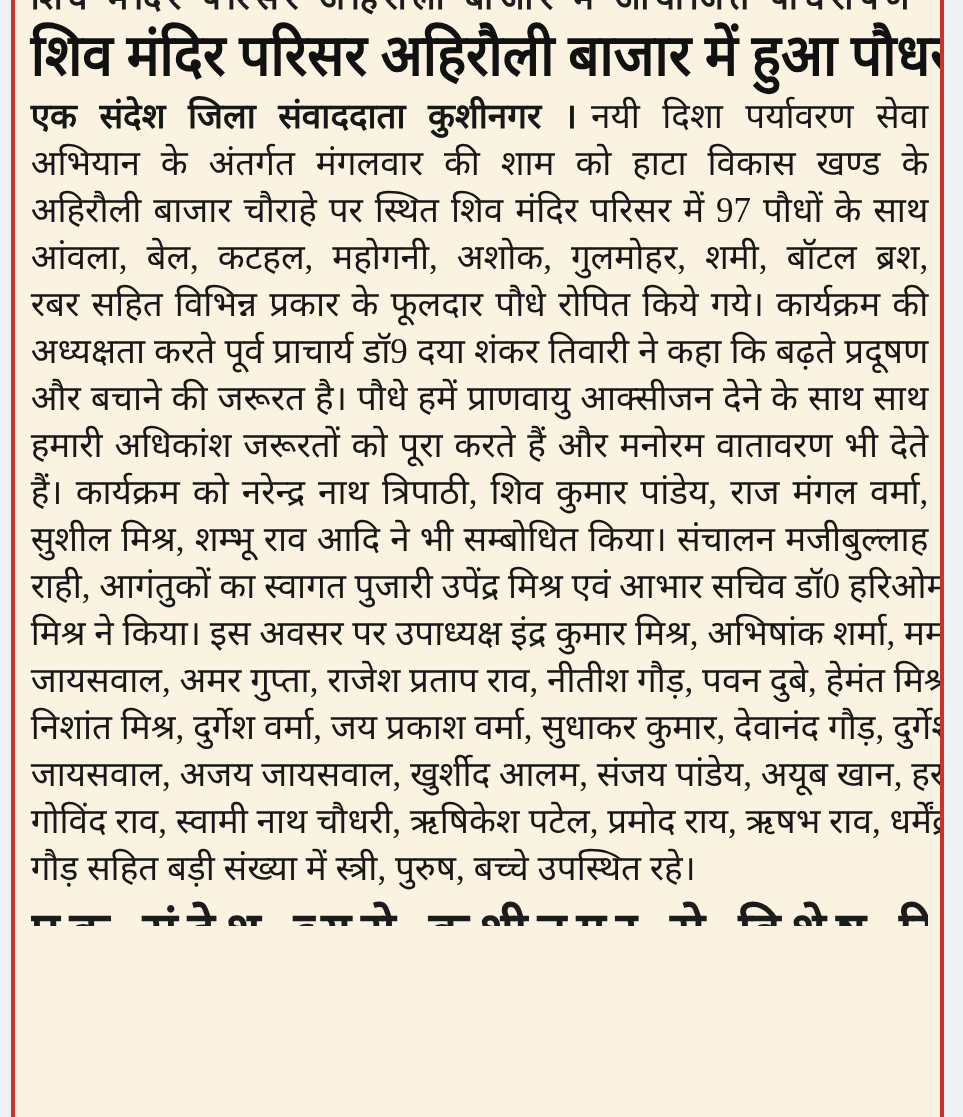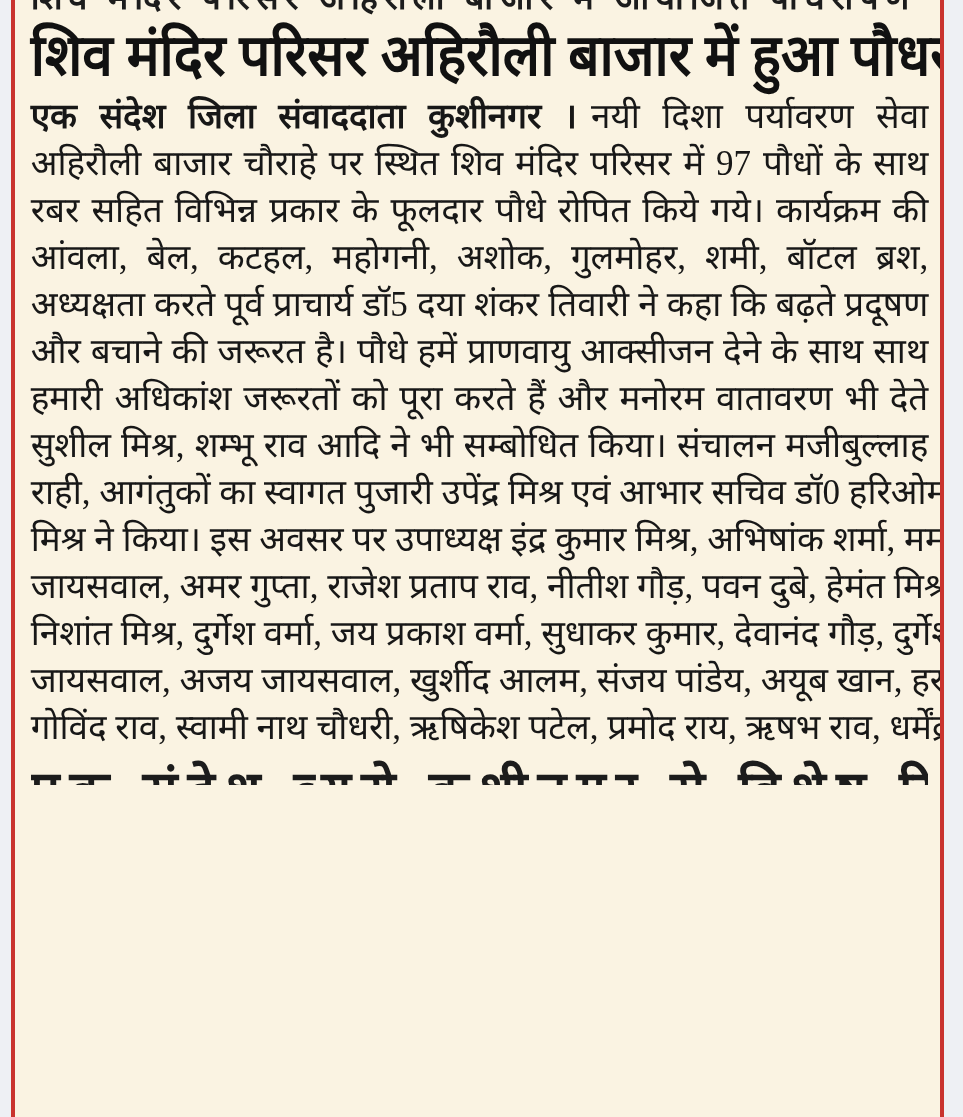--- a/index.html
+++ b/index.html
@@ -73,33 +73,36 @@
     <div class="clip-top">
       <div class="inner">शिव मंदिर परिसर अहिरौली बाजार में आयोजित पौधरोपण</div>
     </div>
 
     <h1 class="headline">शिव मंदिर परिसर अहिरौली बाजार में हुआ पौधरोपण</h1>
 
     <div class="body-text">
       <div class="bl">
         <span class="dateline">एक संदेश जिला संवाददाता कुशीनगर ।</span><span class="dateline-sep"></span><span>नयी दिशा पर्यावरण सेवा</span>
       </div>
+      <div class="bl">अभियान के अंतर्गत मंगलवार की शाम को हाटा विकास खण्ड के</div>
       <div class="bl">अहिरौली बाजार चौराहे पर स्थित शिव मंदिर परिसर में 97 पौधों के साथ</div>
+      <div class="bl">आंवला, बेल, कटहल, महोगनी, अशोक, गुलमोहर, शमी, बॉटल ब्रश,</div>
       <div class="bl">रबर सहित विभिन्न प्रकार के फूलदार पौधे रोपित किये गये। कार्यक्रम की</div>
-      <div class="bl">आंवला, बेल, कटहल, महोगनी, अशोक, गुलमोहर, शमी, बॉटल ब्रश,</div>
-      <div class="bl">अध्यक्षता करते पूर्व प्राचार्य डॉ5 दया शंकर तिवारी ने कहा कि बढ़ते प्रदूषण</div>
+      <div class="bl">अध्यक्षता करते पूर्व प्राचार्य डॉ9 दया शंकर तिवारी ने कहा कि बढ़ते प्रदूषण</div>
       <div class="bl">और बचाने की जरूरत है। पौधे हमें प्राणवायु आक्सीजन देने के साथ साथ</div>
       <div class="bl">हमारी अधिकांश जरूरतों को पूरा करते हैं और मनोरम वातावरण भी देते</div>
+      <div class="bl">हैं। कार्यक्रम को नरेन्द्र नाथ त्रिपाठी, शिव कुमार पांडेय, राज मंगल वर्मा,</div>
       <div class="bl">सुशील मिश्र, शम्भू राव आदि ने भी सम्बोधित किया। संचालन मजीबुल्लाह</div>
       <div class="bl">राही, आगंतुकों का स्वागत पुजारी उपेंद्र मिश्र एवं आभार सचिव डॉ0 हरिओम</div>
       <div class="bl">मिश्र ने किया। इस अवसर पर उपाध्यक्ष इंद्र कुमार मिश्र, अभिषांक शर्मा, ममता</div>
       <div class="bl">जायसवाल, अमर गुप्ता, राजेश प्रताप राव, नीतीश गौड़, पवन दुबे, हेमंत मिश्र,</div>
       <div class="bl">निशांत मिश्र, दुर्गेश वर्मा, जय प्रकाश वर्मा, सुधाकर कुमार, देवानंद गौड़, दुर्गेश</div>
       <div class="bl">जायसवाल, अजय जायसवाल, खुर्शीद आलम, संजय पांडेय, अयूब खान, हर</div>
       <div class="bl">गोविंद राव, स्वामी नाथ चौधरी, ऋषिकेश पटेल, प्रमोद राय, ऋषभ राव, धर्मेंद्र</div>
+      <div class="bl last">गौड़ सहित बड़ी संख्या में स्त्री, पुरुष, बच्चे उपस्थित रहे।</div>
     </div>
 
     <div class="clip-bottom">
       <div class="inner">एक संदेश ब्यूरो कुशीनगर से विशेष रिपोर्ट</div>
     </div>
 
   </div>
 
   <div class="rule"></div>
   <div class="edge edge-right"></div>

